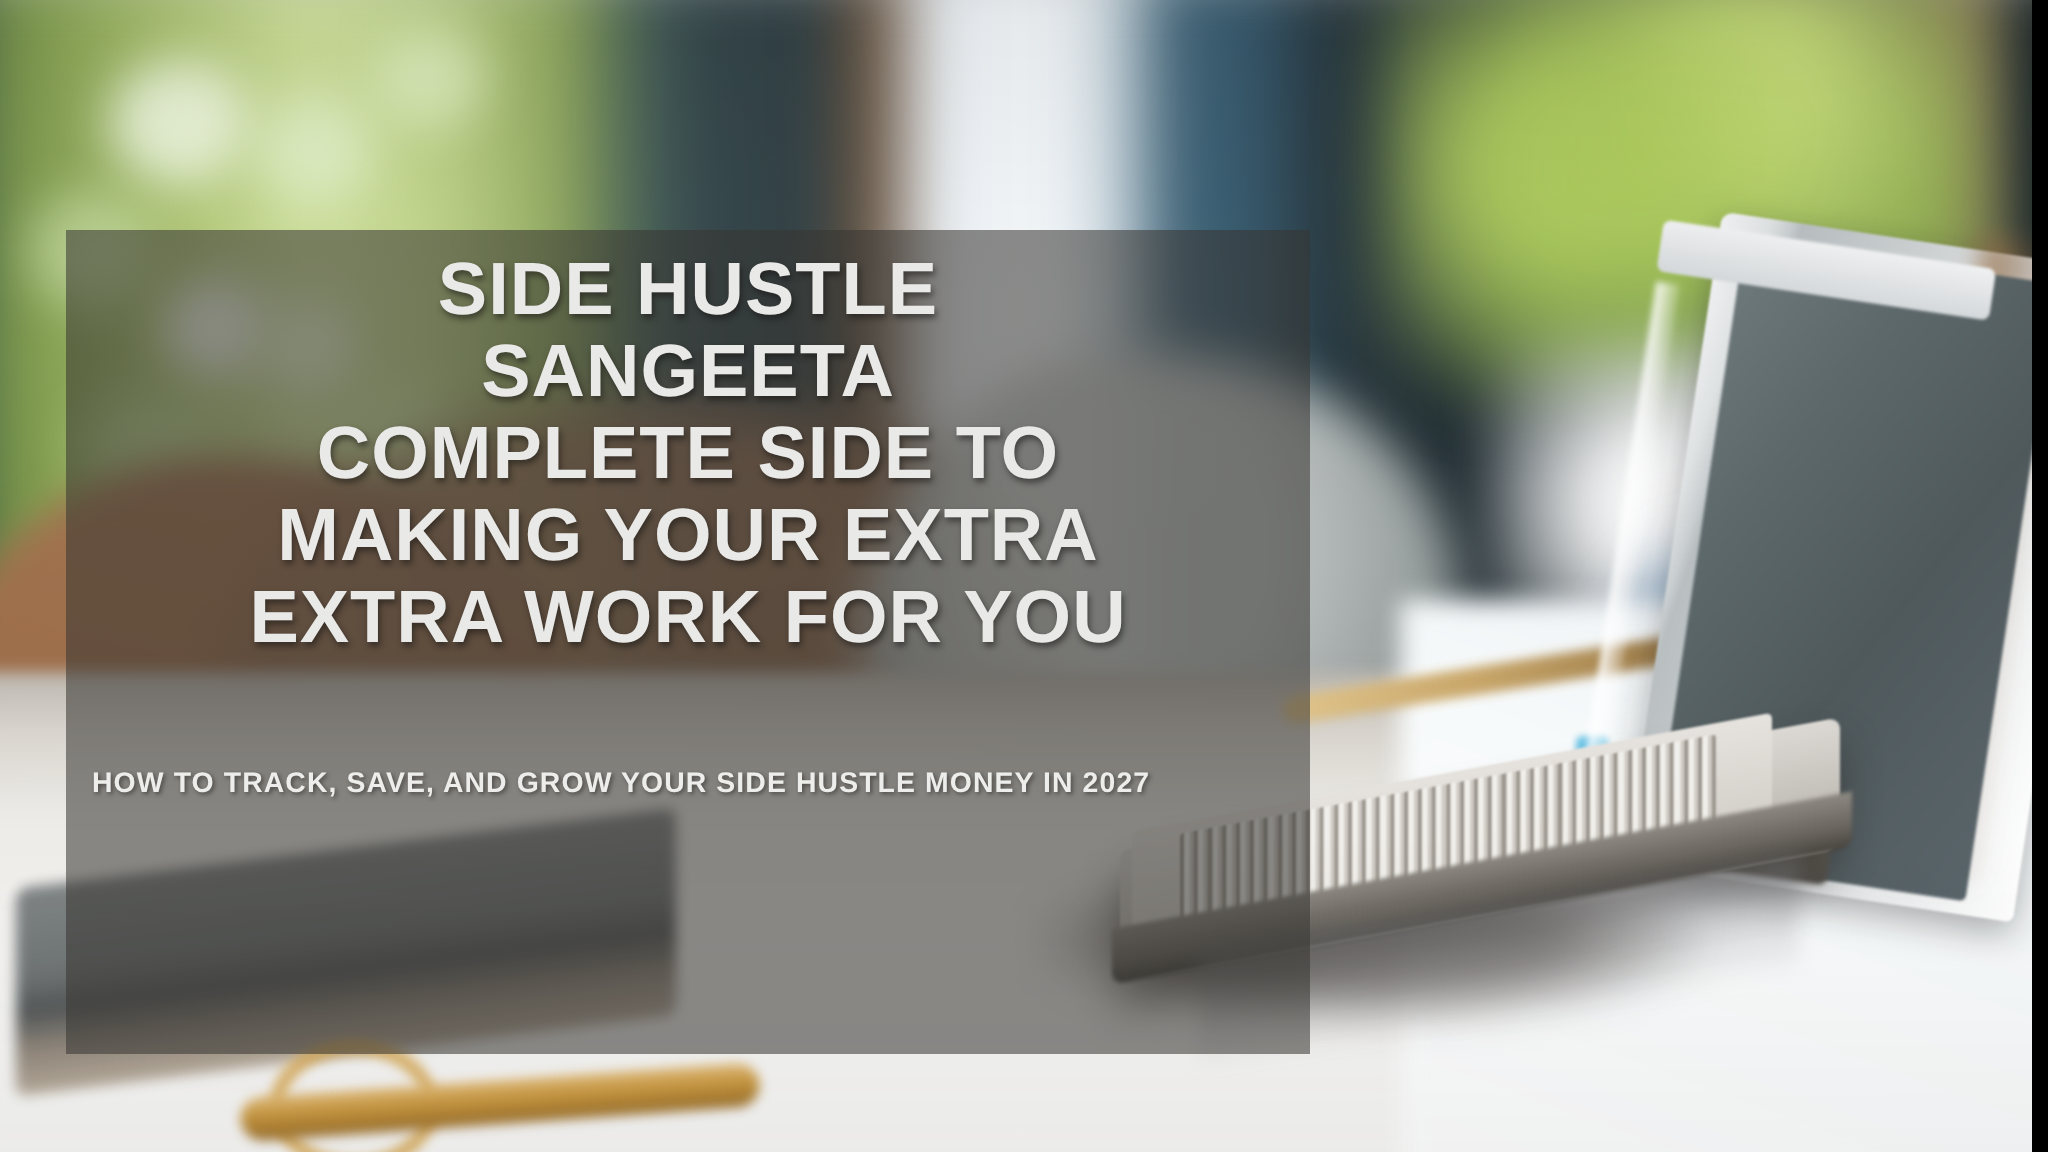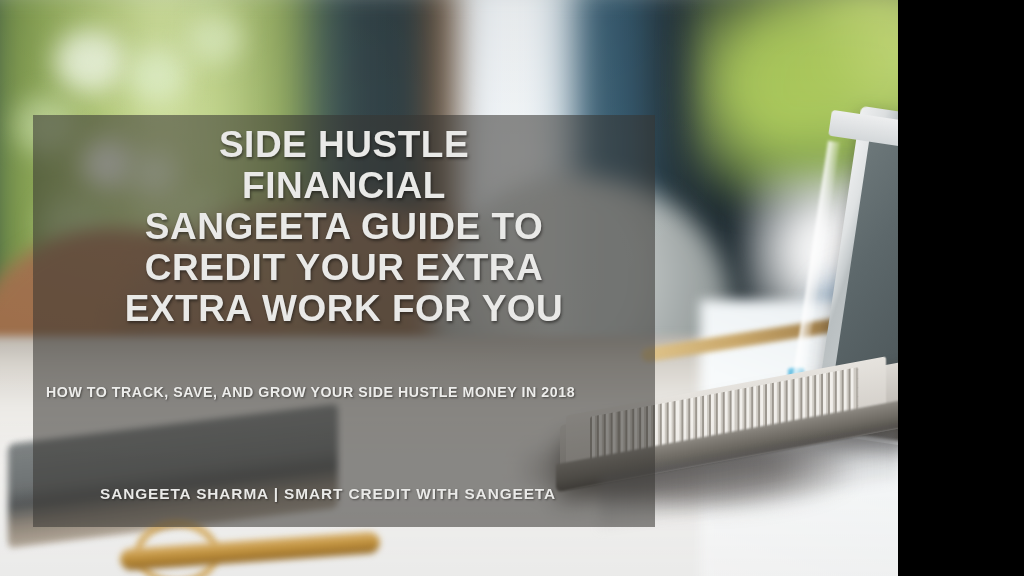--- a/index.html
+++ b/index.html
@@ -2,25 +2,24 @@
 <html><head>
 <meta charset="utf-8">
 <style>
   html, body {
     margin: 0;
     padding: 0;
     background: #000;
   }
   #stage {
     position: relative;
-    width: 876px;
+    width: 1016px;
     height: 576px;
     overflow: hidden;
     font-family: "Liberation Sans", sans-serif;
-    padding-left: 22px;
   }
 
   
   .photo {
     position: absolute;
     inset: 0;
     background: #cfd6d8;
     overflow: hidden;
   }
 
@@ -408,23 +407,22 @@
       <div class="reflection"></div>
     </div>
 
     <div class="photo-grade"></div>
   </div>
 
   <div class="overlay-panel"></div>
 
   <div class="title-block">
     <div class="title-line">SIDE HUSTLE</div>
-    <div class="title-line">FINANCIAL</div>
-    <div class="title-line">SANGEETA GUIDE TO</div>
-    <div class="title-line">CREDIT YOUR EXTRA</div>
+    <div class="title-line">SANGEETA</div>
+    <div class="title-line">COMPLETE SIDE TO</div>
+    <div class="title-line">MAKING YOUR EXTRA</div>
     <div class="title-line">EXTRA WORK FOR YOU</div>
   </div>
 
-  <div class="subtitle">HOW TO TRACK, SAVE, AND GROW YOUR SIDE HUSTLE MONEY IN 2018</div>
-
-  <div class="byline">SANGEETA SHARMA | SMART CREDIT WITH SANGEETA</div>
+  <div class="subtitle">HOW TO TRACK, SAVE, AND GROW YOUR SIDE HUSTLE MONEY IN 2027</div>
+
 
 </div>
 
 </body></html>

